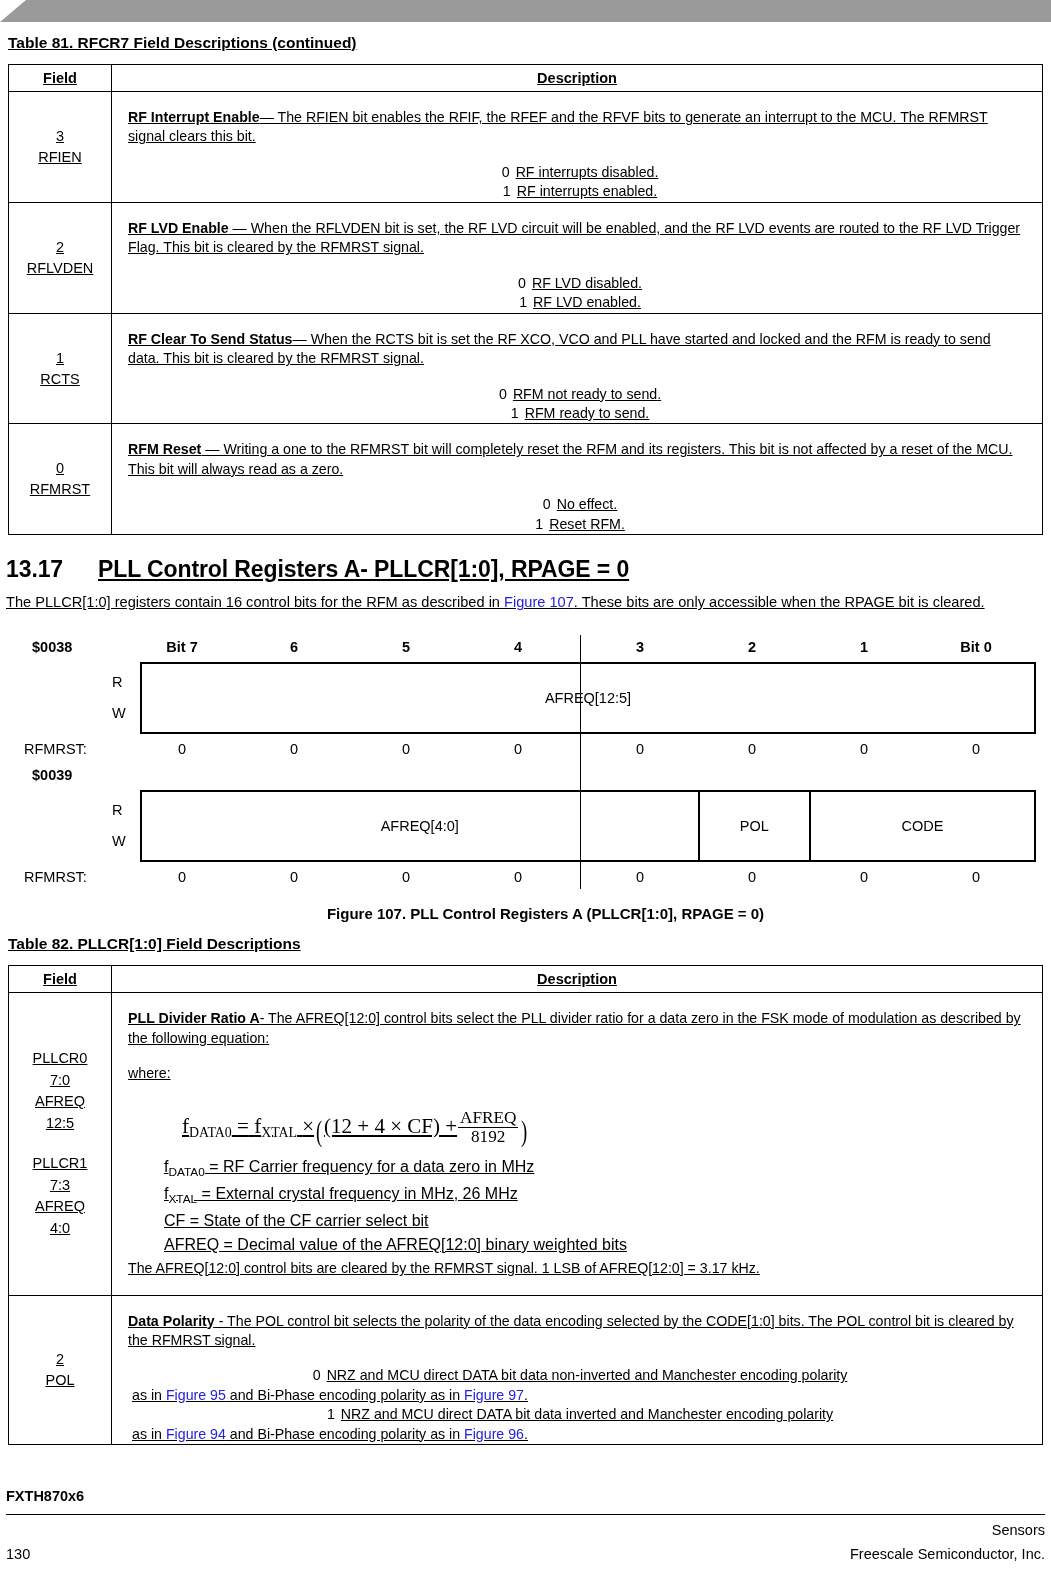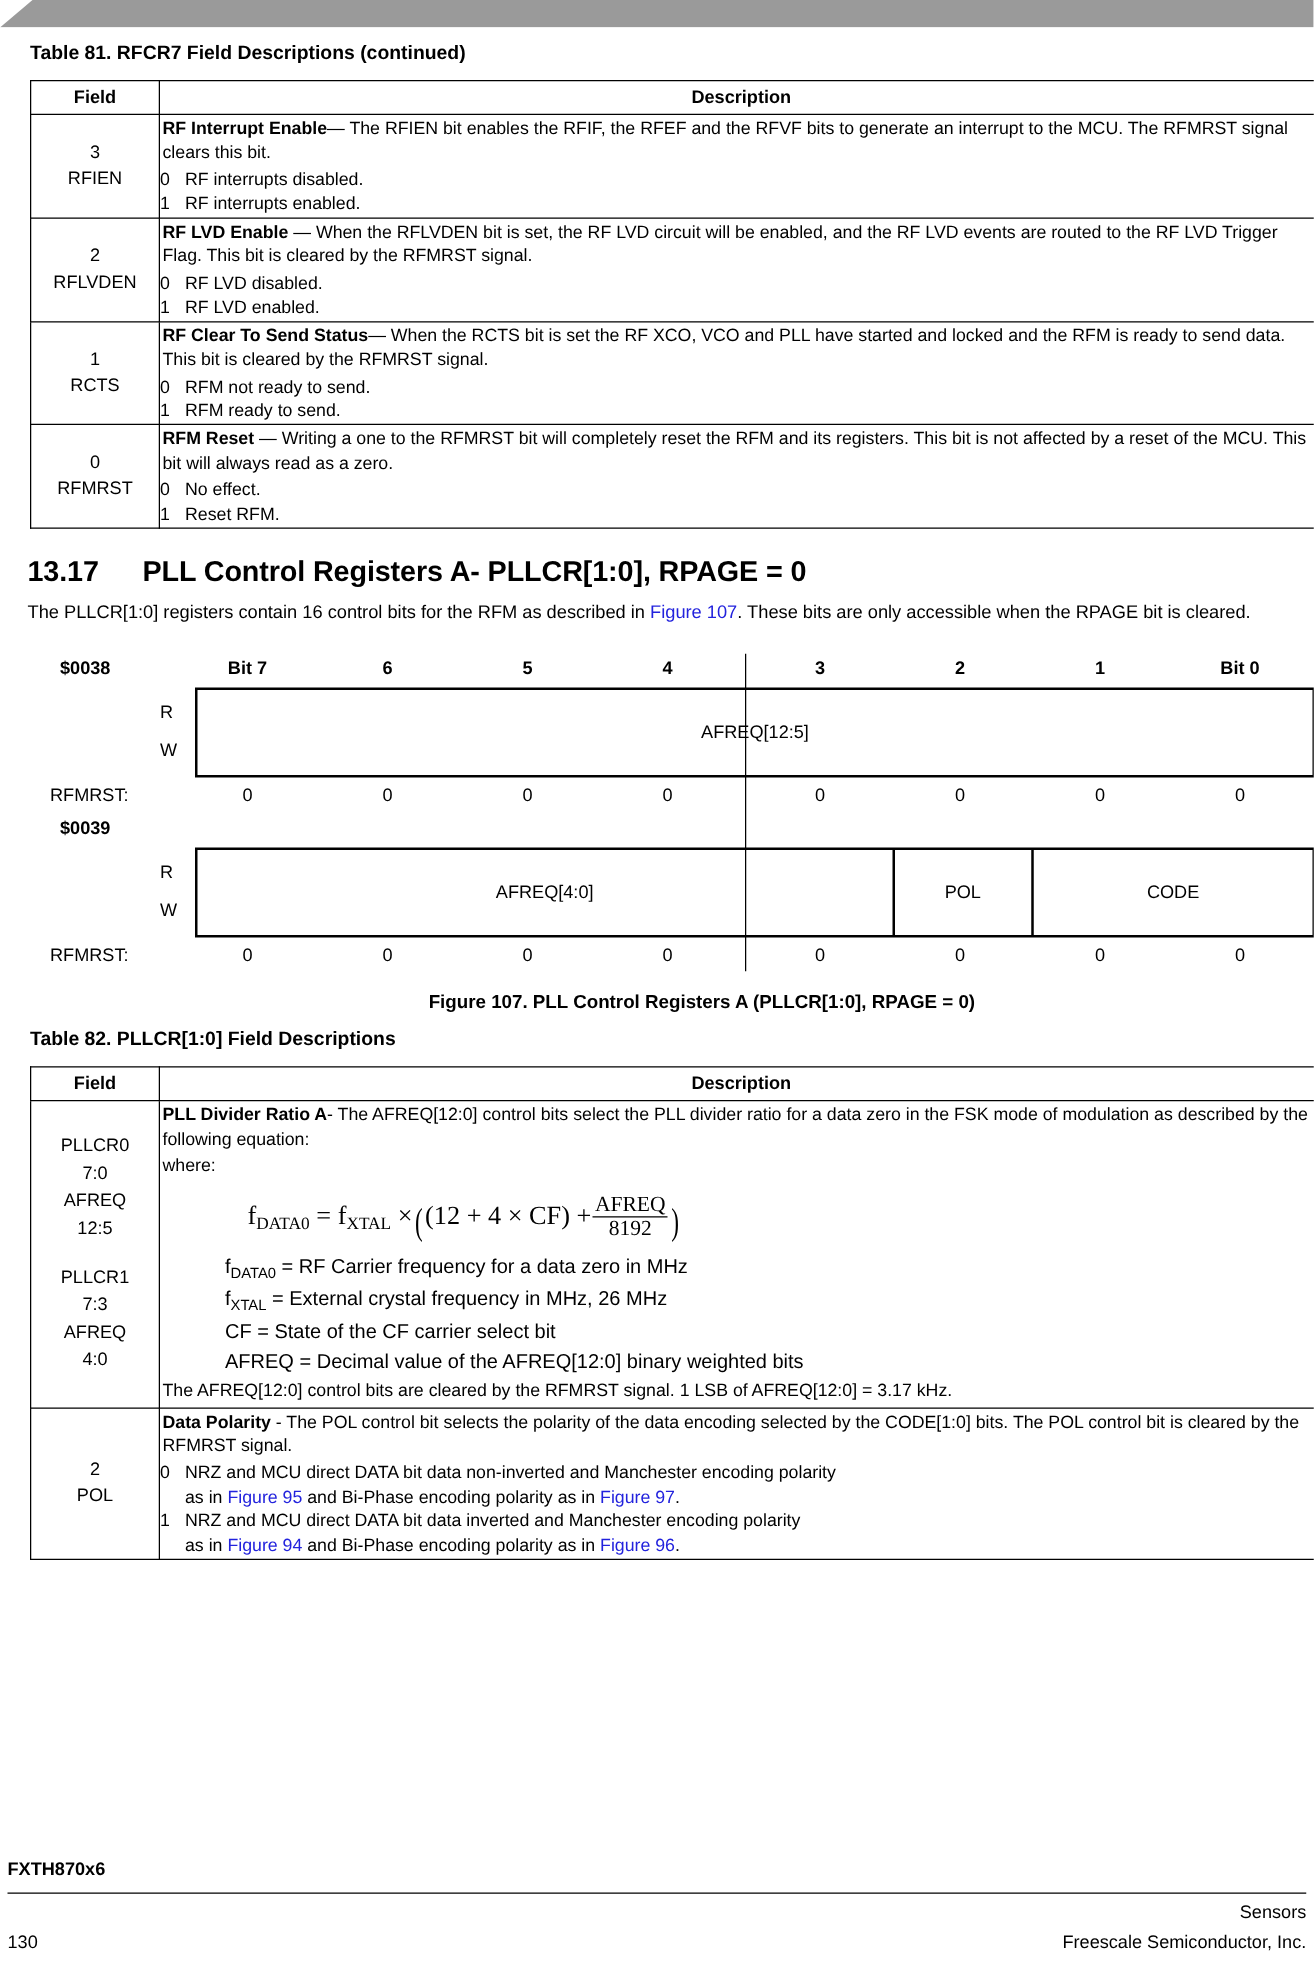--- a/index.html
+++ b/index.html
@@ -21,22 +21,23 @@
     position: absolute;
     top: 0; left: 0;
     width: 1051px; height: 22px;
     background: #9a9a9a;
     clip-path: polygon(26px 0, 1051px 0, 1051px 22px, 0 22px);
   }
 
   
   .page {
     position: absolute;
-    top: 0; left: 16px;
+    top: 0; left: 0;
     width: 888px;
+    text-decoration: underline;
   }
 
   .table-caption {
     font-size: 15.5px;
     font-weight: bold;
     margin: 0;
     padding: 0 0 0 8px;
   }
 
   
@@ -65,24 +66,25 @@
     font-size: 14.5px;
     line-height: 1.45;
     padding: 4px 2px;
   }
   td.desc-cell {
     text-align: left;
     font-size: 14.2px;
     line-height: 1.37;
     padding: 3px 5px 4px 6px;
   }
-  td.desc-cell p { margin: 2px; }
+  td.desc-cell p { margin: 16px; }
   .bitline {
     display: block;
     white-space: pre;
+    text-align: center;
   }
   .bitnum {
     display: inline-block;
     width: 20px;
   }
   .indent-cont {
     display: block;
     padding-left: 20px;
     white-space: pre;
   }

